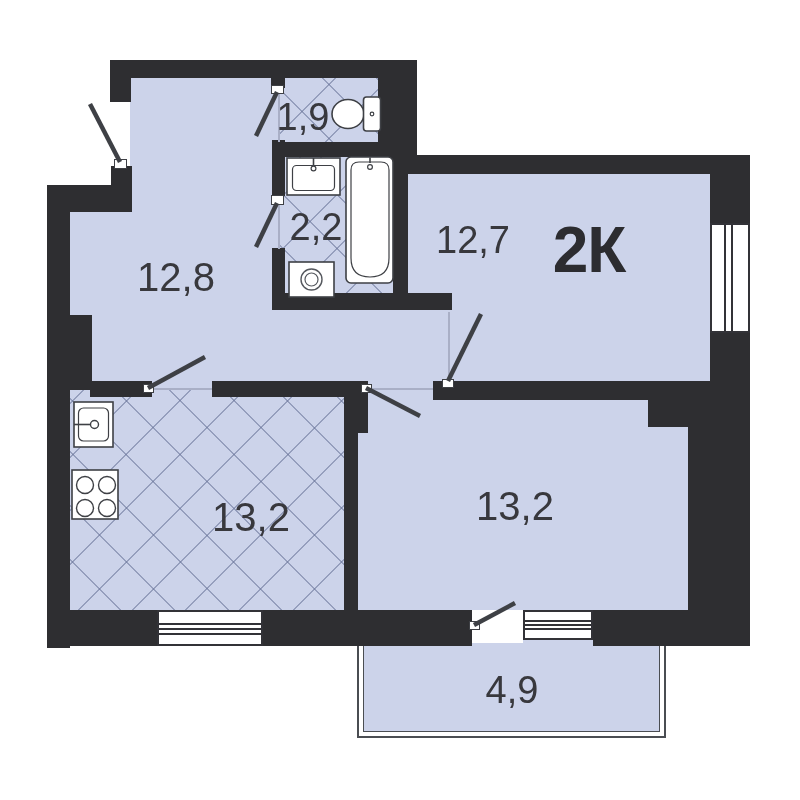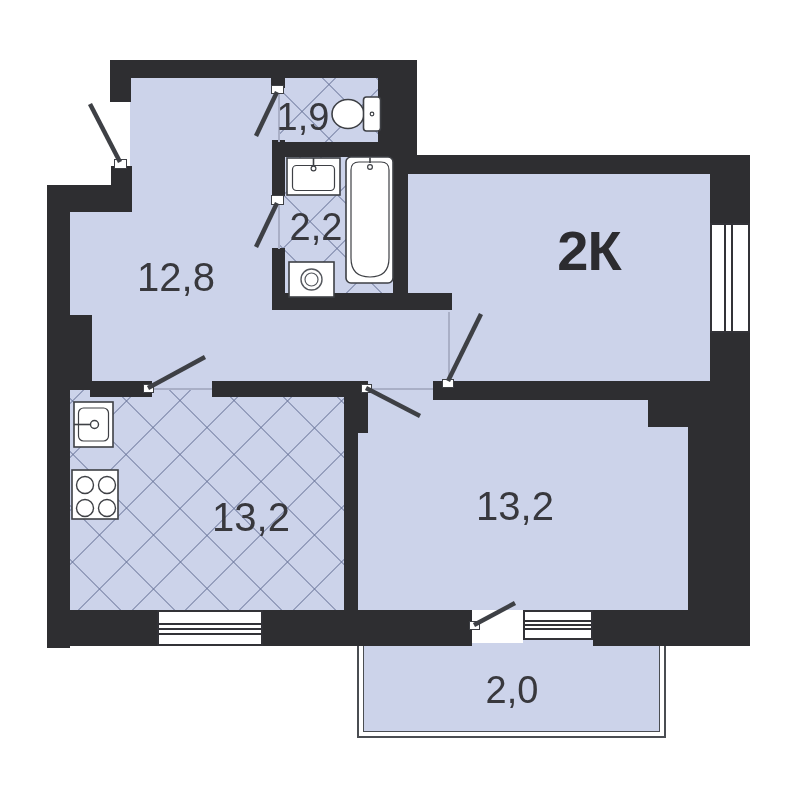--- a/index.html
+++ b/index.html
@@ -11,21 +11,21 @@
       repeating-linear-gradient(45deg, rgba(104,115,152,.55) 0 1.4px, transparent 1.4px 38px),
       repeating-linear-gradient(-45deg, rgba(104,115,152,.55) 0 1.4px, transparent 1.4px 38px);}
   .wall{position:absolute;background:#2e2e31;}
   .win{position:absolute;background:#ffffff;border:2px solid #323237;box-sizing:border-box;}
   .wline{position:absolute;background:#323237;}
   .thr{position:absolute;background:#a9afc6;}
   .hinge{position:absolute;background:#ffffff;border:1.5px solid #3e4045;box-sizing:border-box;}
   .whitebox{position:absolute;background:#ffffff;}
   .lbl{position:absolute;transform:translate(-50%,-50%);color:#38383d;white-space:nowrap;}
   .fs-room{font-size:40px;}
-  .lbl-type{font-size:56px;font-weight:bold;color:#2c2c30;letter-spacing:-1px;}
+  .lbl-type{font-size:64px;font-weight:bold;color:#2c2c30;letter-spacing:-1px;}
   .lbl-total{font-size:54px;color:#303034;}
   svg{position:absolute;left:0;top:0;}
   .balc-outer{position:absolute;background:#ffffff;border:2px solid #4a4d52;border-top:none;box-sizing:border-box;}
   .balc-inner{position:absolute;background:#ccd3ea;border:1.5px solid #4a4d52;border-top:none;box-sizing:border-box;}
 </style>
 </head>
 <body>
 
 <div id="plan">
 
@@ -149,18 +149,19 @@
       <circle cx="85" cy="485" r="8.5" fill="none" stroke-width="1.4"></circle>
       <circle cx="107" cy="485" r="8.5" fill="none" stroke-width="1.4"></circle>
       <circle cx="85" cy="508" r="8.5" fill="none" stroke-width="1.4"></circle>
       <circle cx="107" cy="508" r="8.5" fill="none" stroke-width="1.4"></circle>
     </g>
   </svg>
 
   <div class="lbl fs-room" style="left:303px;top:117px;font-size:38px;">1,9</div>
   <div class="lbl fs-room" style="left:316px;top:227px;font-size:38px;">2,2</div>
   <div class="lbl fs-room" style="left:176px;top:277px;">12,8</div>
+  <div class="lbl fs-room" style="left:473px;top:240px;font-size:38px;">12,7</div>
   <div class="lbl lbl-type" style="left:589px;top:250px;">2К</div>
   <div class="lbl fs-room" style="left:251px;top:517px;">13,2</div>
   <div class="lbl fs-room" style="left:515px;top:506px;">13,2</div>
-  <div class="lbl fs-room" style="left:512px;top:690px;font-size:38px;">2,0</div>
+  <div class="lbl fs-room" style="left:512px;top:690px;font-size:38px;">4,9</div>
 
 </div>
 
 </body></html>

